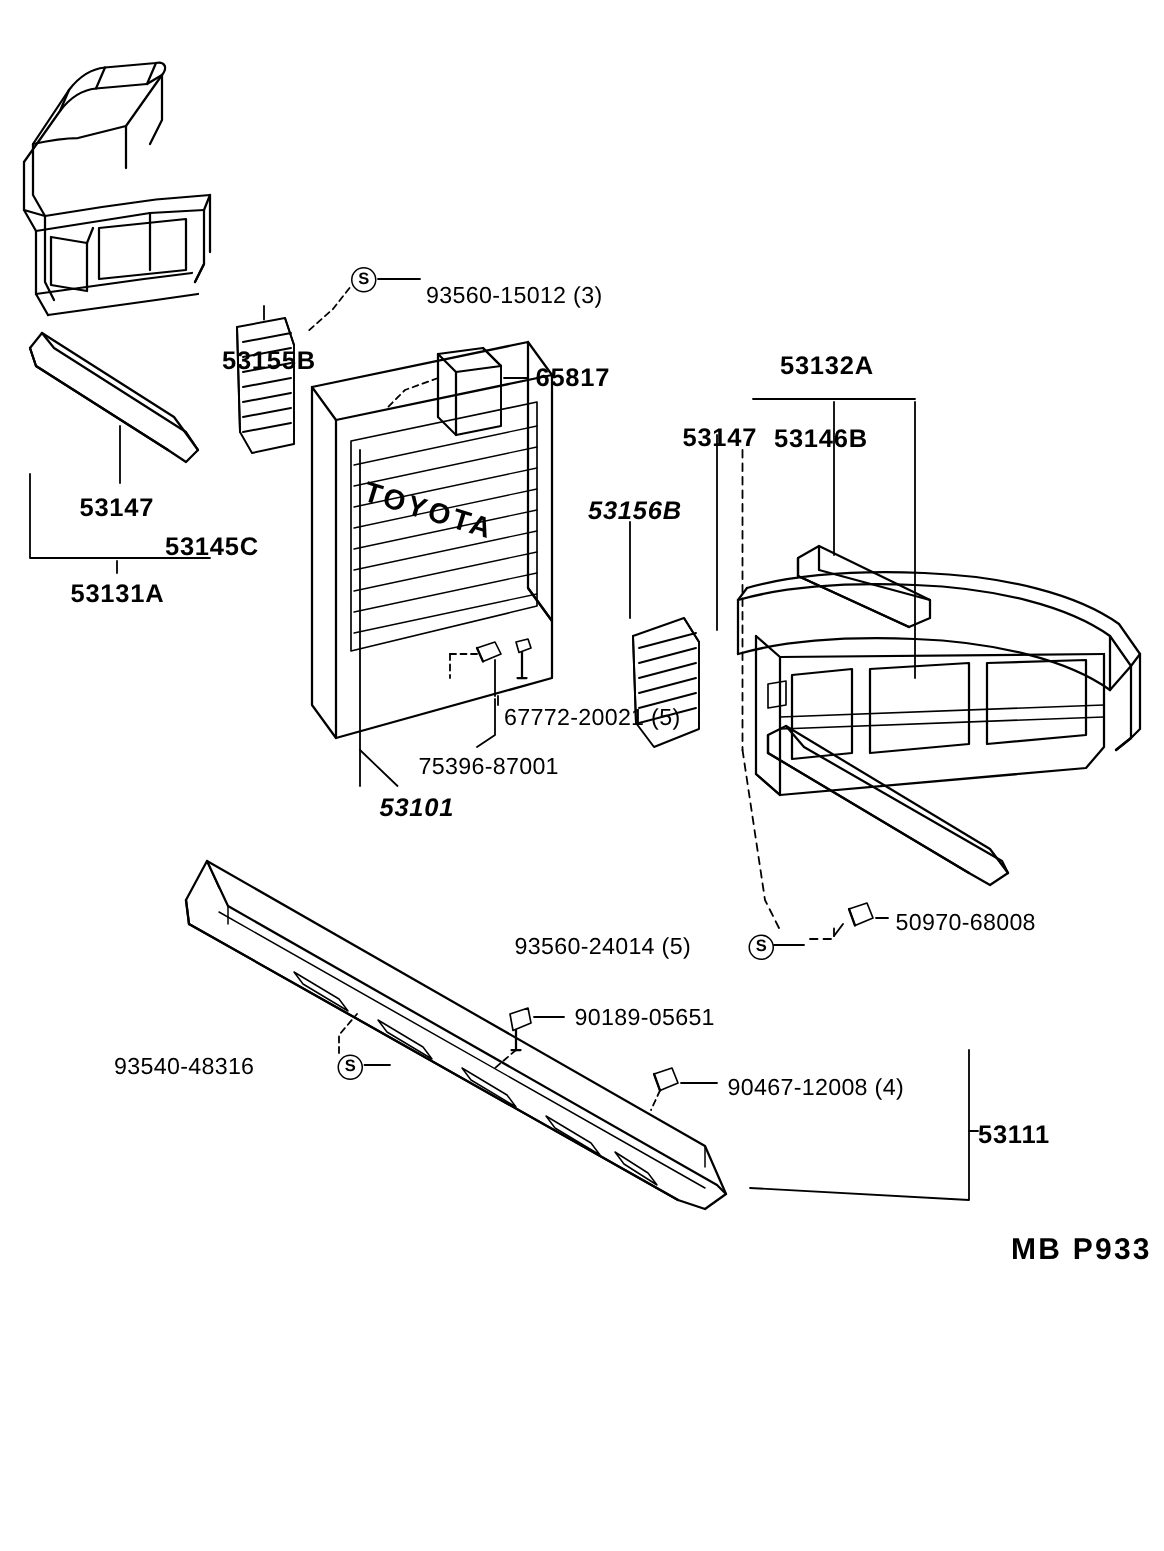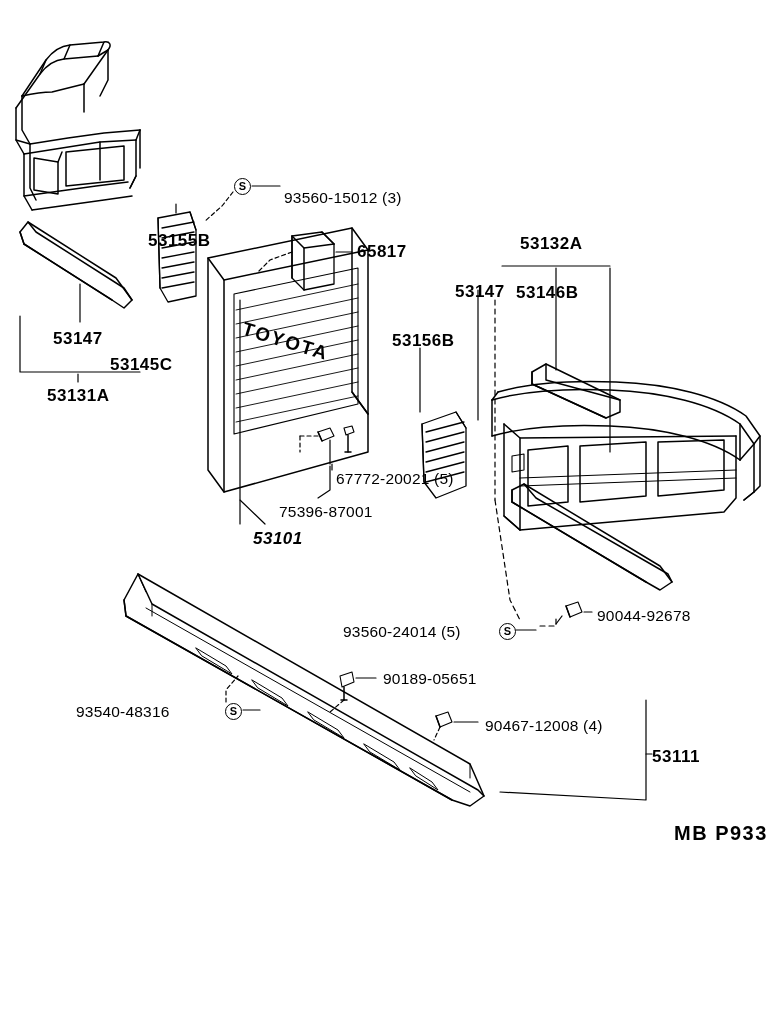--- a/index.html
+++ b/index.html
@@ -292,26 +292,26 @@
 
   <div class="lbl lbl-bold" style="left:148px; top:188px;margin-top:44px;">53155B</div>
   <div class="lbl lbl-part" style="left:284px; top:190px;">93560-15012 (3)</div>
   <div class="lbl lbl-bold" style="left:357px; top:243px;">65817</div>
   <div class="lbl lbl-bold" style="left:520px; top:235px;">53132A</div>
   <div class="lbl lbl-bold" style="left:455px; top:283px;">53147</div>
   <div class="lbl lbl-bold" style="left:516px; top:284px;">53146B</div>
   <div class="lbl lbl-bold" style="left:53px;  top:330px;">53147</div>
   <div class="lbl lbl-bold" style="left:110px; top:356px;">53145C</div>
   <div class="lbl lbl-bold" style="left:47px;  top:387px;">53131A</div>
-  <div class="lbl lbl-bold" style="left:392px; top:332px;">53156B</div>
+  <div class="lbl lbl-bold" style="left:392px; top:332px;font-style:italic;">53156B</div>
   <div class="lbl lbl-part" style="left:336px; top:471px;">67772-20021 (5)</div>
   <div class="lbl lbl-part" style="left:267px; top:504px;margin-left:12px;">75396-87001</div>
   <div class="lbl lbl-bold" style="left:253px; top:530px;font-style:italic;">53101</div>
   <div class="lbl lbl-part" style="left:343px; top:624px;">93560-24014 (5)</div>
-  <div class="lbl lbl-part" style="left:597px; top:608px;">90044-92678</div>
+  <div class="lbl lbl-part" style="left:597px; top:608px;">50970-68008</div>
   <div class="lbl lbl-part" style="left:383px; top:671px;">90189-05651</div>
   <div class="lbl lbl-part" style="left:76px;  top:704px;">93540-48316</div>
   <div class="lbl lbl-part" style="left:485px; top:718px;">90467-12008 (4)</div>
   <div class="lbl lbl-bold" style="left:652px; top:748px;">53111</div>
 
   <div class="lbl lbl-footer" style="left:674px; top:823px;">MB  P933</div>
 
 </div>
 
 </body></html>

